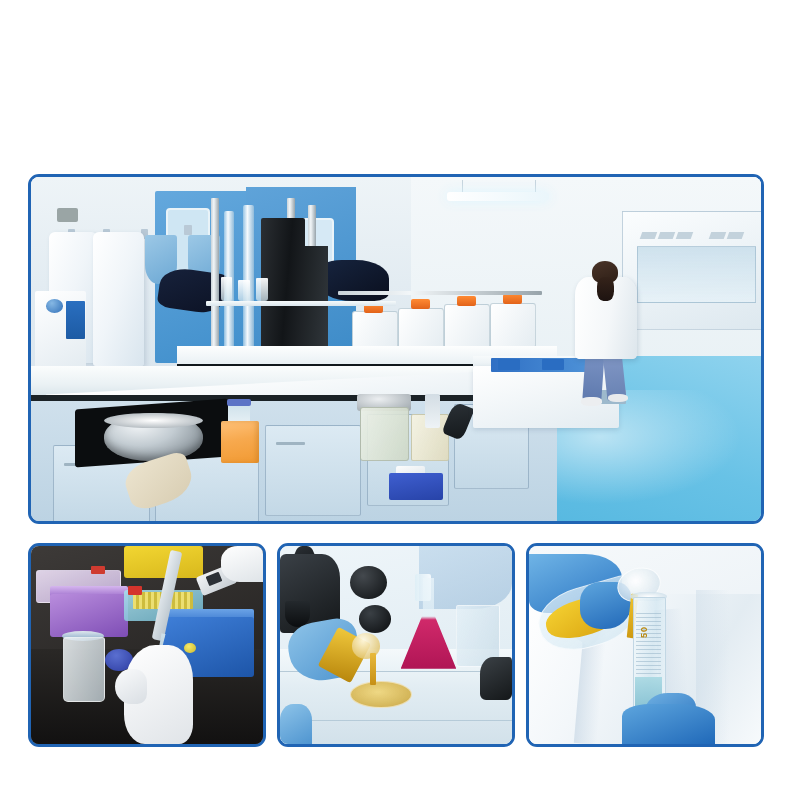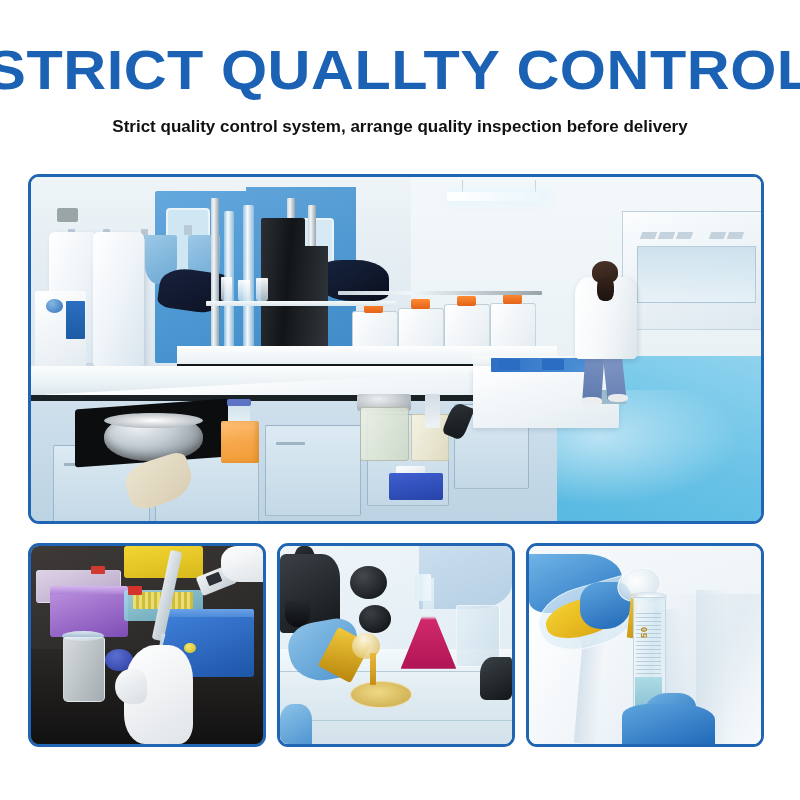--- a/index.html
+++ b/index.html
@@ -348,24 +348,20 @@
   .t3-glove2{left:40%;top:80%;width:40%;height:20%;
     background:linear-gradient(160deg,#5ea6de,#2069b9);border-radius:30% 40% 0 0;}
   .t3-glove2b{left:50%;top:74%;width:22%;height:20%;
     background:linear-gradient(150deg,#6fb0e2,#2a73c0);border-radius:45% 35% 20% 30%;}
 </style>
 </head>
 <body>
 
 <div class="page">
 
-  <div class="header">
-    <h1 class="title">STRICT QUALLTY CONTROL</h1>
-    <p class="subtitle">Strict quality control system, arrange quality inspection before delivery</p>
-  </div>
 
   <div class="gallery">
 
     <div class="frame hero" title="Wide view of a clean laboratory: white lab coats and blue aprons hanging on wall hooks, blue cleanroom doors, long white bench with stainless sink bowl, amber reagent bottle, glass jars, white jugs with orange caps, black instrument column, fume hood at right and a technician in a white lab coat walking on a blue epoxy floor">
       <div class="scene">
         <div class="ob h-ceiling"></div>
         <div class="ob h-wall"></div>
         <div class="ob h-wallR"></div>
         <div class="ob h-floor"></div>
         <div class="ob h-floorL"></div>

